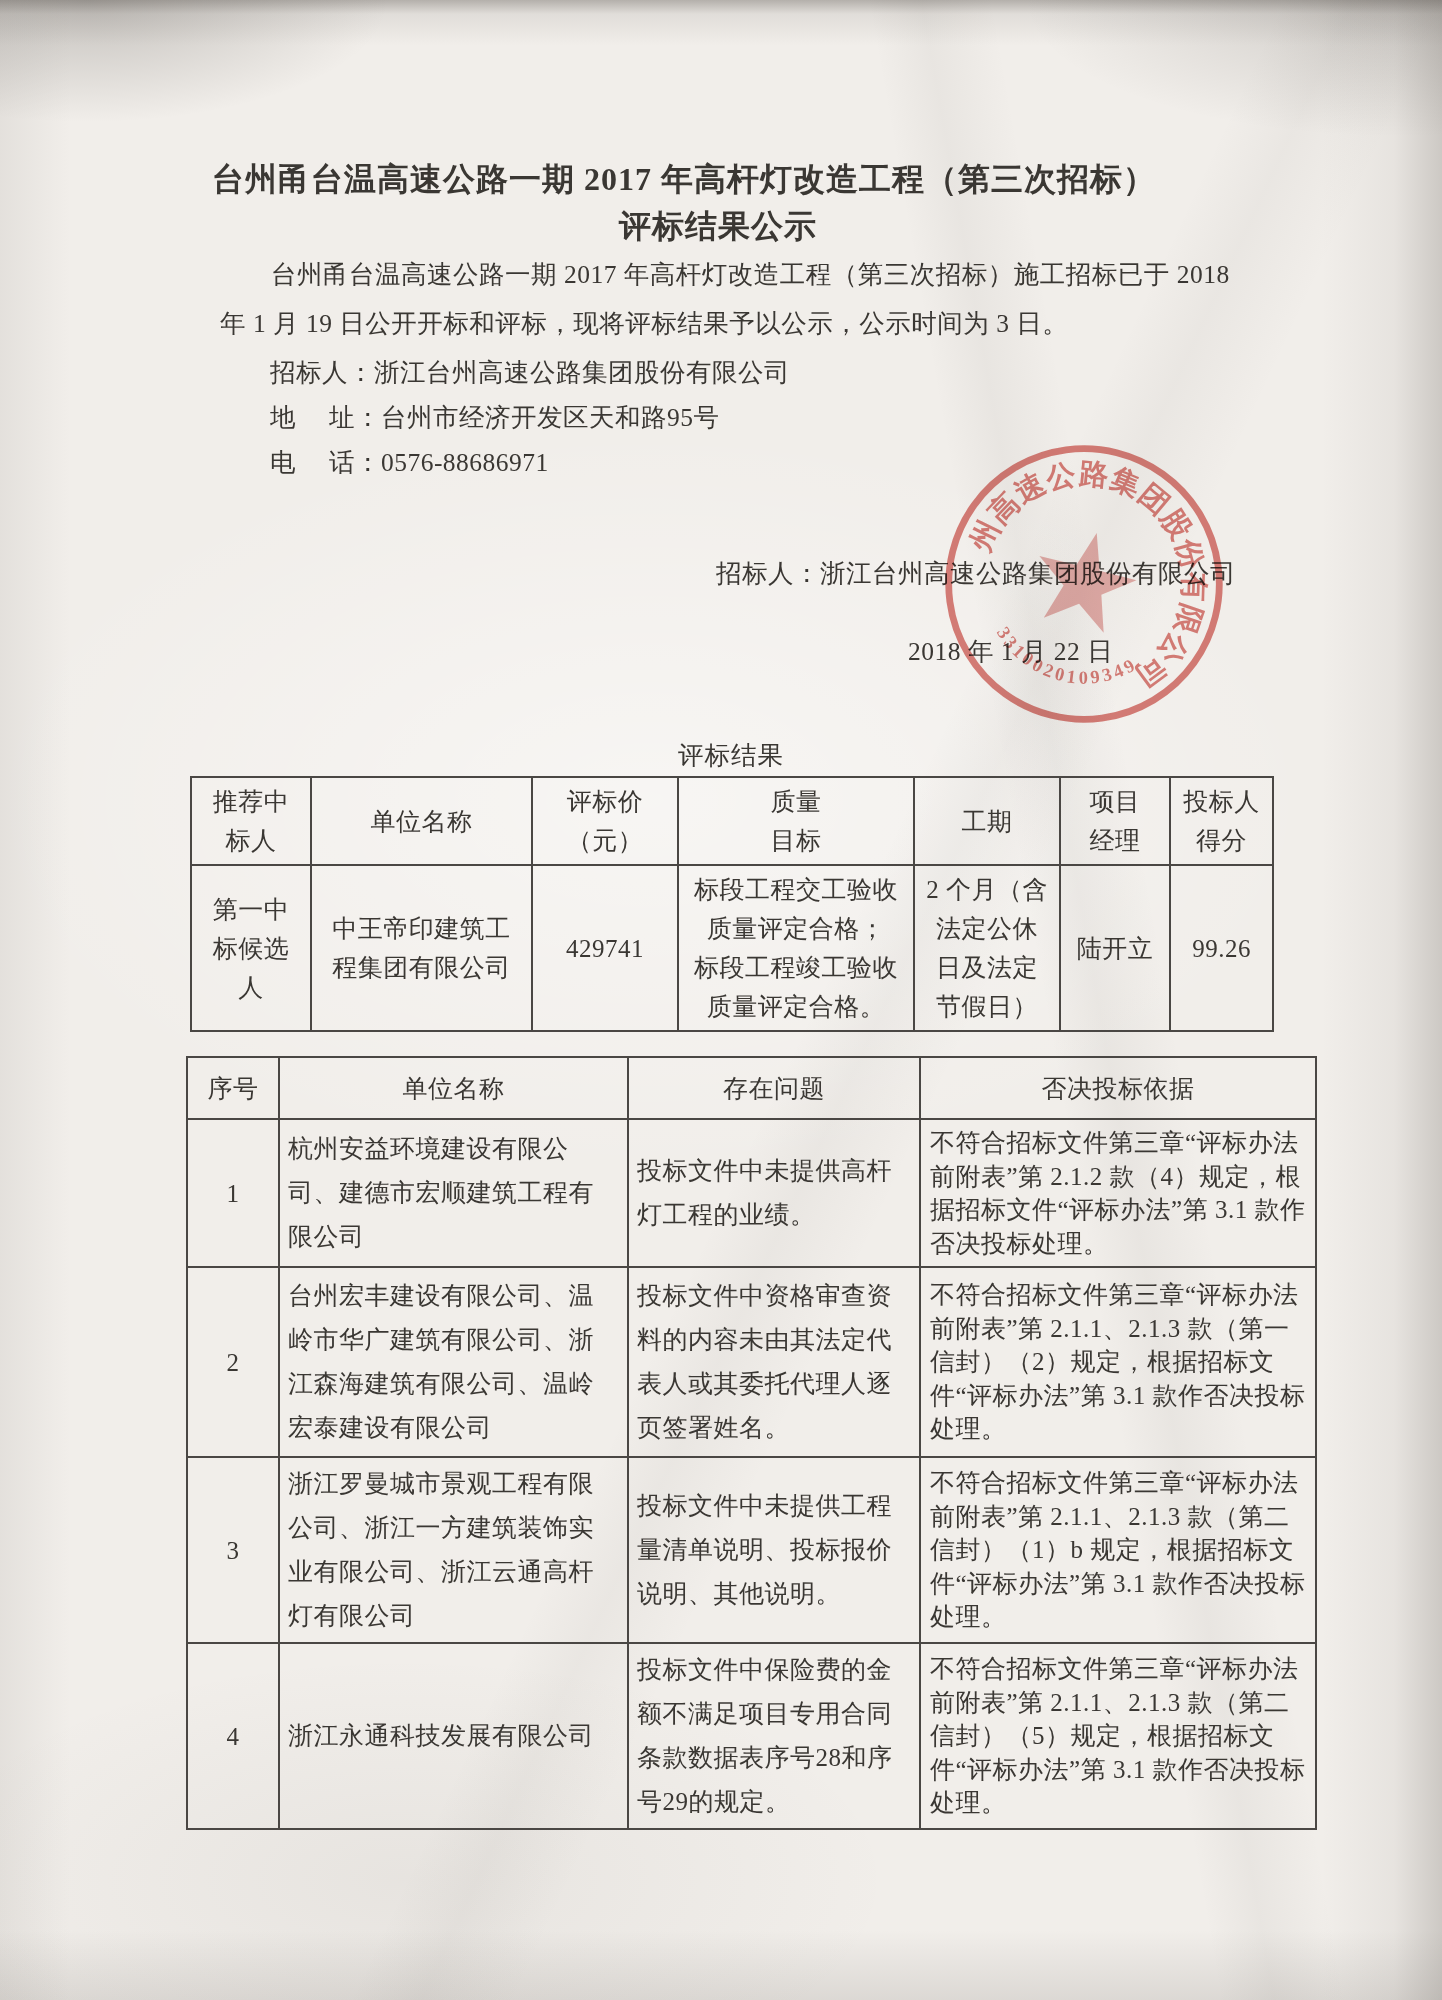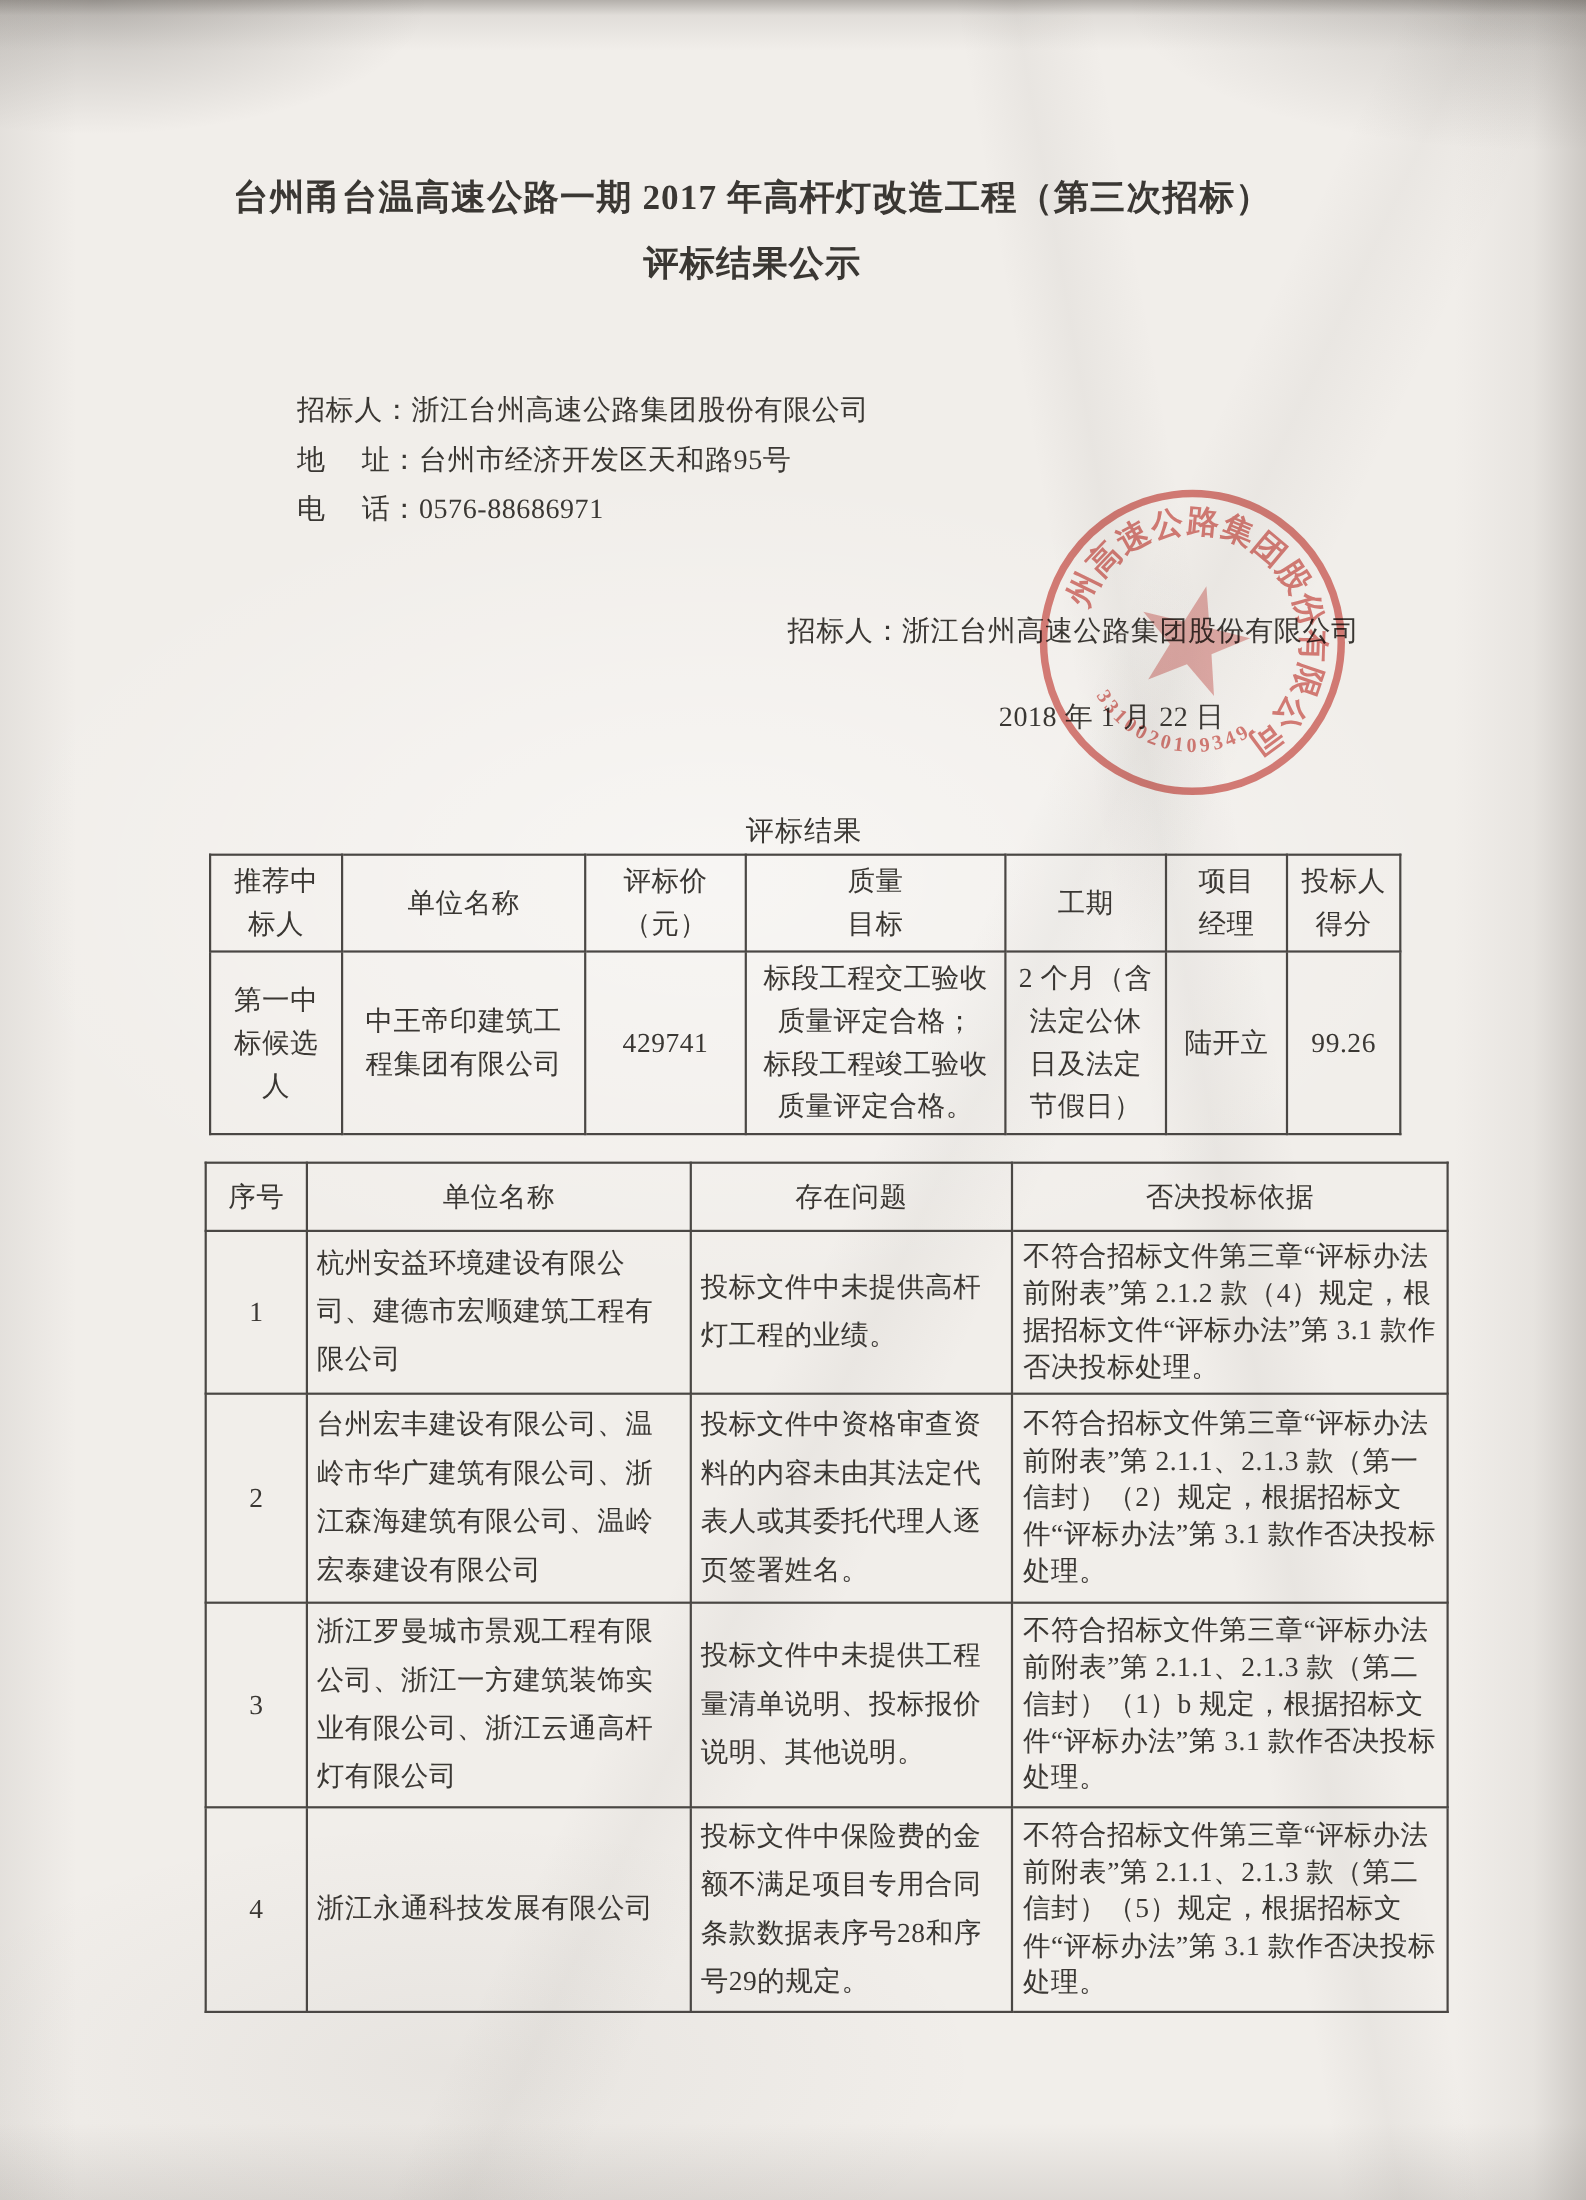--- a/index.html
+++ b/index.html
@@ -48,22 +48,23 @@
   .cell-left { text-align:left; line-height:44px; }
   .col-basis { text-align:left; line-height:33.5px; padding:6px 9px;margin-top:28px; }
   .stamp { left:938px; top:438px; width:292px; height:292px; mix-blend-mode:multiply; opacity:0.88; }
 </style>
 </head>
 <body>
 
 <div class="page">
 
   <div class="abs title" style="top:158px;">台州甬台温高速公路一期 2017 年高杆灯改造工程（第三次招标）</div>
-  <div class="abs title" style="top:218px;">评标结果公示</div>
+  <div class="abs title" style="top:205px;padding-left:34px;">评标结果公示</div>
 
+  <p class="abs bodytext intro">台州甬台温高速公路一期 2017 年高杆灯改造工程（第三次招标）施工招标已于 2018 年 1 月 19 日公开开标和评标，现将评标结果予以公示，公示时间为 3 日。</p>
 
   <div class="abs bodytext" style="top:355px; left:270px;">招标人：浙江台州高速公路集团股份有限公司</div>
   <div class="abs bodytext" style="top:400px; left:270px;">地　 址：台州市经济开发区天和路95号</div>
   <div class="abs bodytext" style="top:445px; left:270px;">电　 话：0576-88686971</div>
 
   <div class="abs bodytext" style="top:556px; left:716px;">招标人：浙江台州高速公路集团股份有限公司</div>
   <div class="abs bodytext" style="top:634px; left:908px;">2018 年 1 月 22 日</div>
 
   <svg class="abs stamp" viewBox="0 0 300 300">
     <g transform="rotate(14 150 150)" fill="#cf4a42" opacity="0.78">

